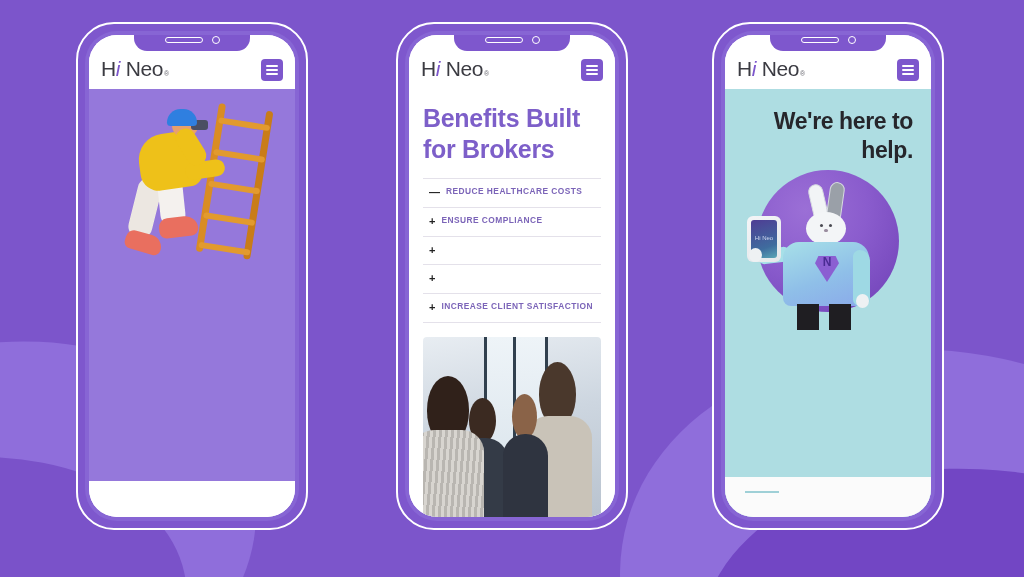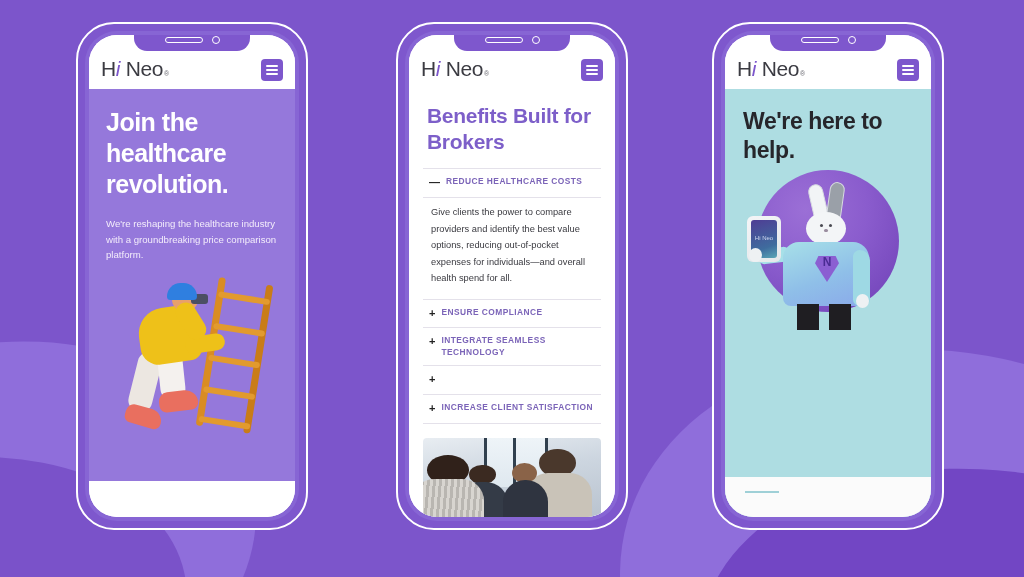--- a/index.html
+++ b/index.html
@@ -189,25 +189,26 @@
           background:#f4f1ee; border-radius:13px; transform:rotate(-6deg); }
   .shoe { position:absolute; background:#e96f5f; border-radius:9px 13px 7px 7px; }
   .shoe.a { left:6px; top:122px; width:37px; height:19px; transform:rotate(16deg); }
   .shoe.b { left:40px; top:106px; width:39px; height:20px; transform:rotate(-7deg); }
 
   
   #phone2 { left: 396px; top: 22px; }
   .p2-body { background: #ffffff; height: 100%; display:flex; flex-direction:column; }
   .p2-title {
     color: #7d5fc9;
-    font-size: 21px;
+    font-size: 25px;
     line-height: 1.22;
     font-weight: 700;
-    padding: 14px 18px 0 18px;
+    padding: 14px 18px 0 6px;
     letter-spacing: -0.3px;
+    margin-left: 8px;
   }
   .accordion { margin: 14px 14px 0 14px; border-top: 1px solid #e4e1ea; }
   .acc-item { border-bottom: 1px solid #e4e1ea; }
   .acc-head {
     display: flex; align-items: flex-start; gap: 6px;
     padding: 7px 6px 7px 6px;
     cursor: pointer;
   }
   .acc-sign { color:#222; font-size:11px; font-weight:700; line-height:1.25; flex:0 0 auto; }
   .acc-label {
@@ -248,21 +249,21 @@
   .ph2b{ left:19%; top:56%; width:29%; height:46%; background:#343b47; }
   .ph3h{ left:50%; top:32%; width:14%; height:25%; background:#8a6348; }
   .ph3b{ left:45%; top:54%; width:25%; height:48%; background:#2f3440; }
   .ph3s{ position:absolute; left:50%; top:66%; width:13%; height:36%; background:#9c4b52; border-radius:10px 10px 0 0;}
   .ph4h{ left:65%; top:14%; width:21%; height:36%; background:#4a382c; }
   .ph4b{ left:58%; top:44%; width:37%; height:58%; background:#c9c3b8; }
 
   
   #phone3 { left: 712px; top: 22px; }
   .p3-body { background: #aeddE2; height:100%; display:flex; flex-direction:column; }
-  .p3-content { padding: 18px 4px 0 18px; }
+  .p3-content { padding: 18px 18px 0 18px; text-align: right; }
   .p3-title {
     color: #26262b;
     font-size: 23px;
     line-height: 1.24;
     font-weight: 700;
     letter-spacing: -0.4px;
   }
   .p3-sub {
     color: #33333a;
     font-size: 8.9px;
@@ -340,24 +341,20 @@
               <span class="logo-reg">®</span>
           </div>
           <button class="menu-btn">
             <i></i>
             <i></i>
             <i></i>
           </button>
         </div>
 
         <div class="body-area p1-body">
-          <div class="p1-content">
-            <h1 class="p1-title">Join the healthcare revolution.</h1>
-            <p class="p1-sub">We're reshaping the healthcare industry with a groundbreaking price comparison platform.</p>
-          </div>
 
           <div class="p1-art">
             <div class="ladder">
               <div class="rail l"></div>
               <div class="rail r"></div>
               <div class="rung" style="top:14px"></div>
               <div class="rung" style="top:46px"></div>
               <div class="rung" style="top:78px"></div>
               <div class="rung" style="top:110px"></div>
               <div class="rung" style="top:140px"></div>
@@ -405,34 +402,32 @@
 
         <div class="body-area p2-body">
           <h1 class="p2-title">Benefits Built for Brokers</h1>
 
           <div class="accordion">
             <div class="acc-item">
               <div class="acc-head">
                 <span class="acc-sign">—</span>
                 <span class="acc-label">Reduce Healthcare Costs</span>
               </div>
-              <div class="acc-panel">Give clients the power to compare providers and identify the best value options, reducing out-of-pocket expenses for individuals—and overall health spend for all.</div>
             </div>
 
             <div class="acc-item">
               <div class="acc-head">
                 <span class="acc-sign">+</span>
                 <span class="acc-label">Ensure Compliance</span>
               </div>
             </div>
 
             <div class="acc-item">
               <div class="acc-head">
                 <span class="acc-sign">+</span>
-                <span class="acc-label">Integrate Seamless Technology</span>
               </div>
             </div>
 
             <div class="acc-item">
               <div class="acc-head">
                 <span class="acc-sign">+</span>
               </div>
             </div>
 
             <div class="acc-item">

